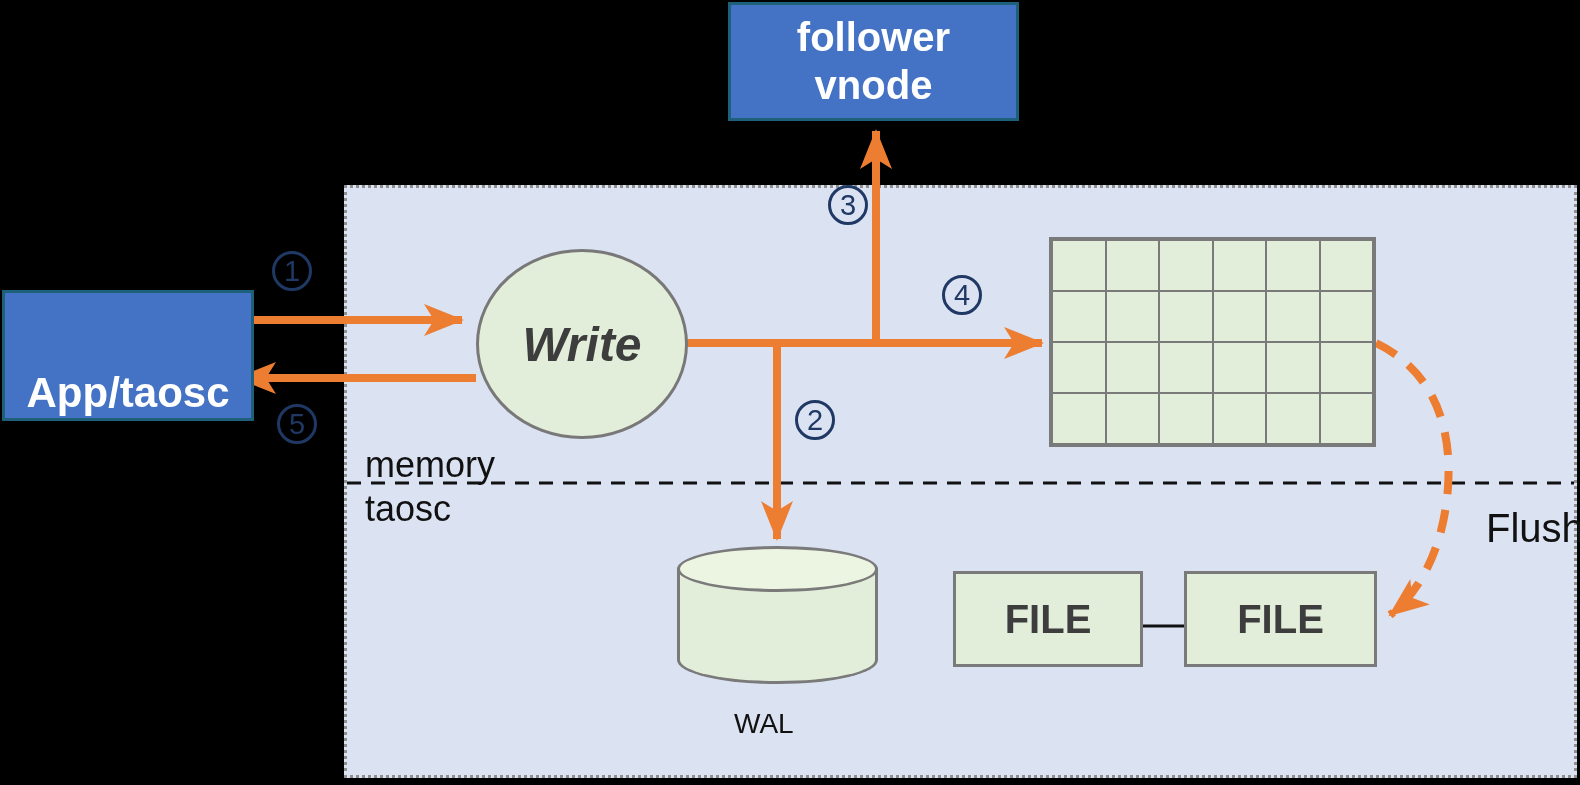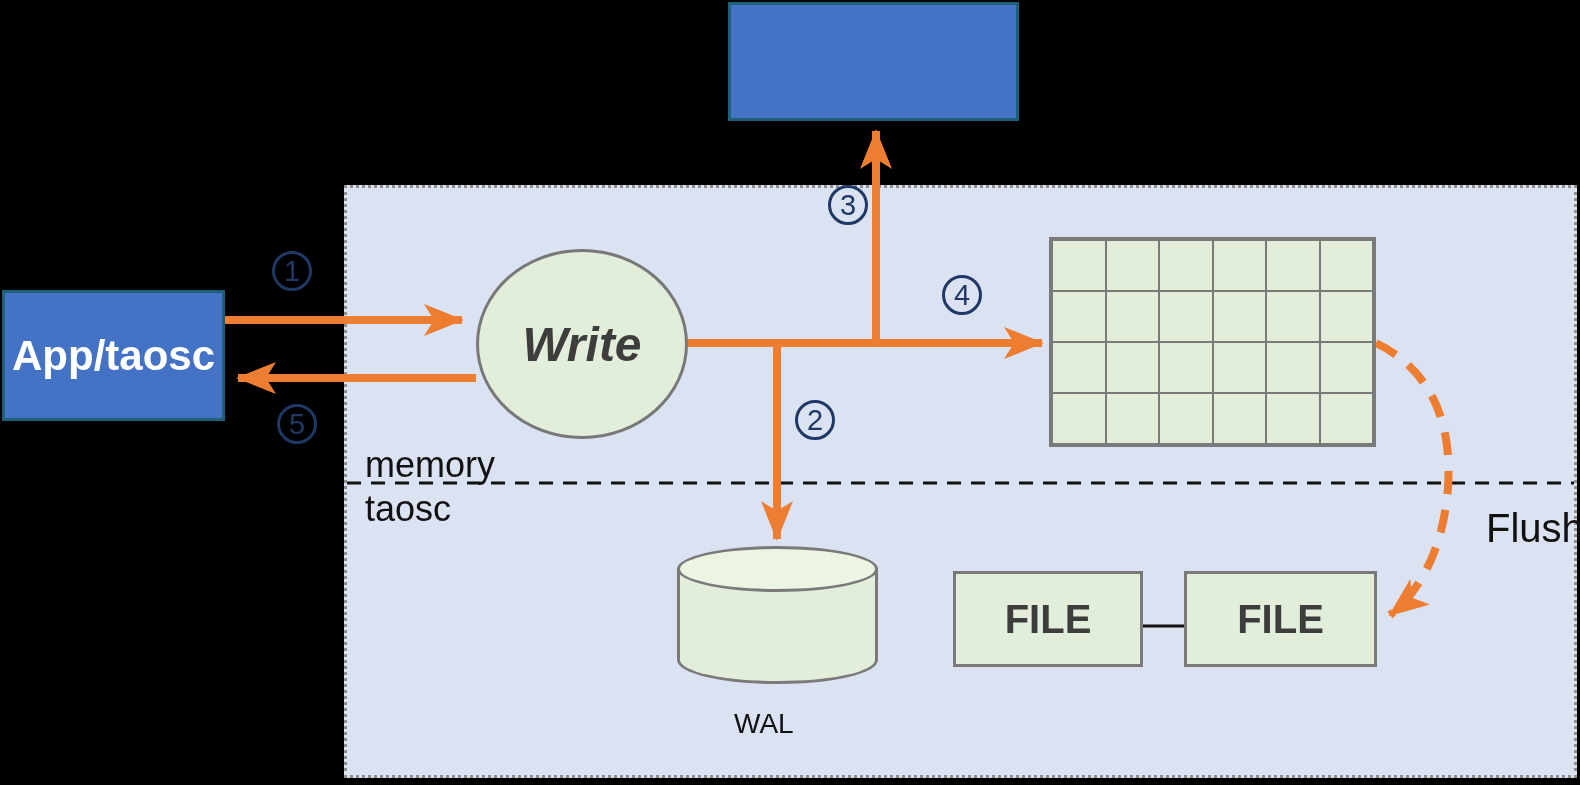--- a/index.html
+++ b/index.html
@@ -15,21 +15,21 @@
     background:#dbe2f2;border:3px dotted #8f8f8f;
   }
 
   
   .blue-node{
     background:#4472c4;border:3px solid #1e607a;color:#fff;font-weight:bold;
     display:flex;flex-direction:column;align-items:center;justify-content:center;
     text-align:center;line-height:1.18;
   }
   .follower{left:728px;top:2px;width:291px;height:119px;font-size:40px;}
-  .app{left:2px;top:290px;width:223px;height:131px;font-size:42px;}
+  .app{left:2px;top:290px;width:252px;height:131px;font-size:42px;justify-content:flex-end;}
 
   
   .write{
     left:476px;top:249px;width:212px;height:190px;border-radius:50%;
     background:#e3eeda;border:3px solid #787878;
     display:flex;align-items:center;justify-content:center;
     font-size:48px;font-weight:bold;color:#3d3d3d;font-style:italic;
   }
 
   
@@ -108,20 +108,22 @@
     <line x1="686" y1="343" x2="1042" y2="343" stroke="#ed7d31" stroke-width="8" marker-end="url(#ah)"></line>
 
     <line x1="876" y1="347" x2="876" y2="131" stroke="#ed7d31" stroke-width="8" marker-end="url(#ah)"></line>
 
     <line x1="777" y1="339" x2="777" y2="539" stroke="#ed7d31" stroke-width="8" marker-end="url(#ah)"></line>
 
     <path d="M1376,343 C1436,372 1452,430 1448,487 C1444,546 1421,591 1390,615" fill="none" stroke="#ed7d31" stroke-width="8" stroke-dasharray="23 16" marker-end="url(#ah)"></path>
   </svg>
 
   <div class="abs blue-node follower">
+    <span>follower</span>
+    <span>vnode</span>
   </div>
 
   <div class="abs blue-node app">
     <span>App/taosc</span>
   </div>
 
   <div class="abs write">
     <span>Write</span>
   </div>
 

